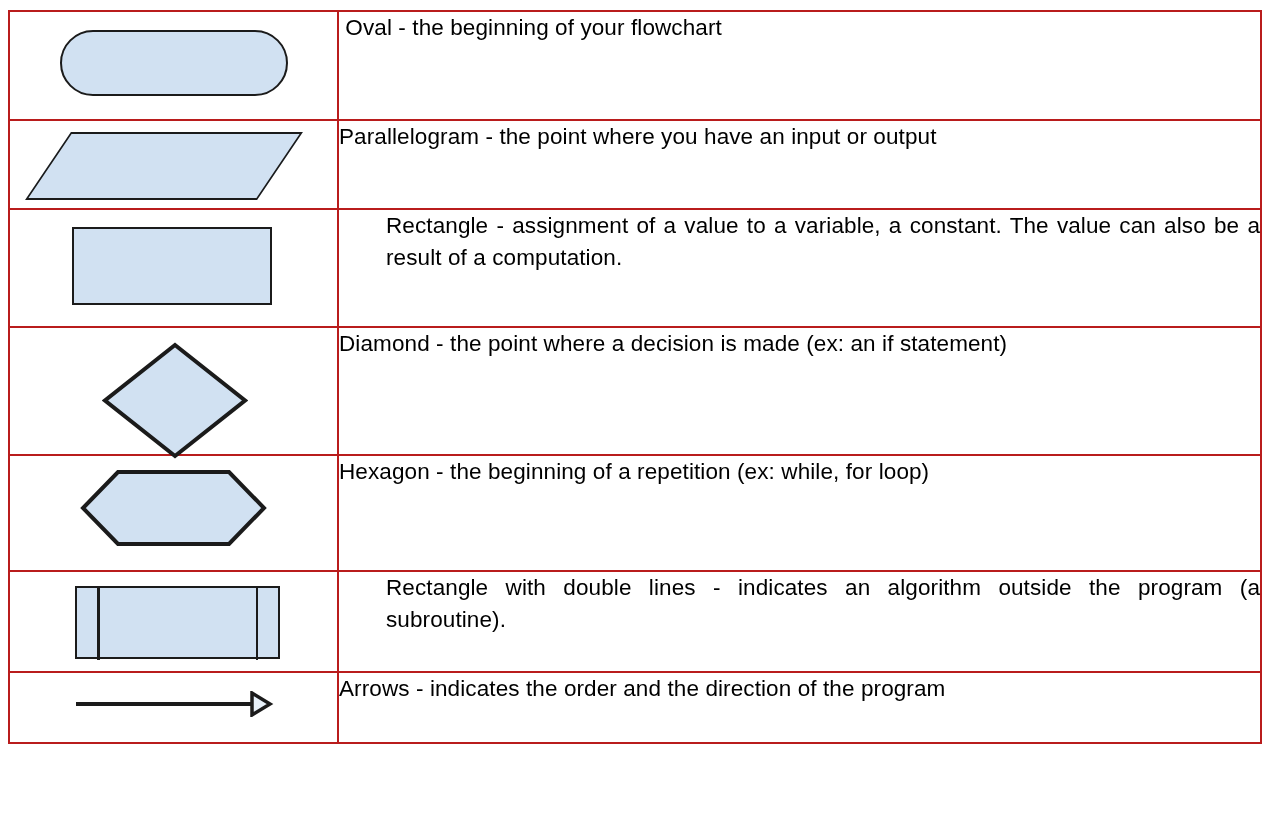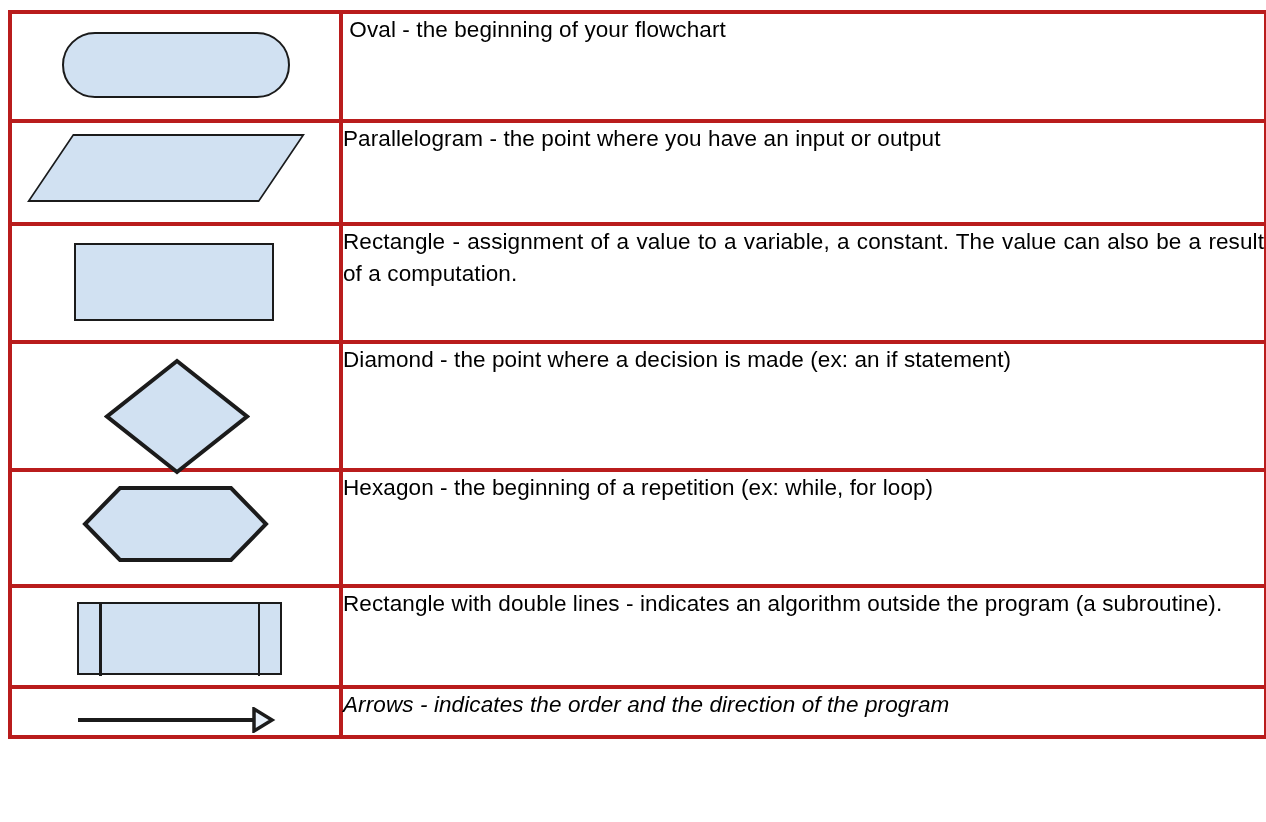--- a/index.html
+++ b/index.html
@@ -26,21 +26,21 @@
   
   .symbol-table {
     position: absolute;
     left: 8px;
     top: 10px;
     width: 1248px;
     border-collapse: collapse;
     table-layout: fixed;
   }
   .symbol-table td {
-    border: 4px solid #b91c1c;
+    border: 2px solid #b91c1c;
     padding: 0;
     vertical-align: top;
   }
   .col-shape { width: 327px; }
   .col-desc  { width: 921px; }
 
   .shape-cell {
     position: relative;
     padding: 0;
   }
@@ -57,30 +57,31 @@
     font-size: 22.5px;
     line-height: 1.40;
     letter-spacing: 0.1px;
     color: #000000;
     margin: 0;
     white-space: pre-wrap;
   }
   .desc-text.justify {
     text-align: justify;
     text-align-last: left;
+    margin-left: 47px;
   }
 
   
   .r1 { height: 109px; }
-  .r2 { height: 103px; }
+  .r2 { height: 89px; }
   .r3 { height: 118px; }
   .r4 { height: 128px; }
   .r5 { height: 116px; }
   .r6 { height: 101px; }
-  .r7 { height: 50px; font-style: italic;  }
+  .r7 { height: 71px;  }
 
   
   .shp {
     position: absolute;
     background: #d1e1f2;
     border: 2.5px solid #1b1b1b;
     box-sizing: border-box;
   }
 
   

